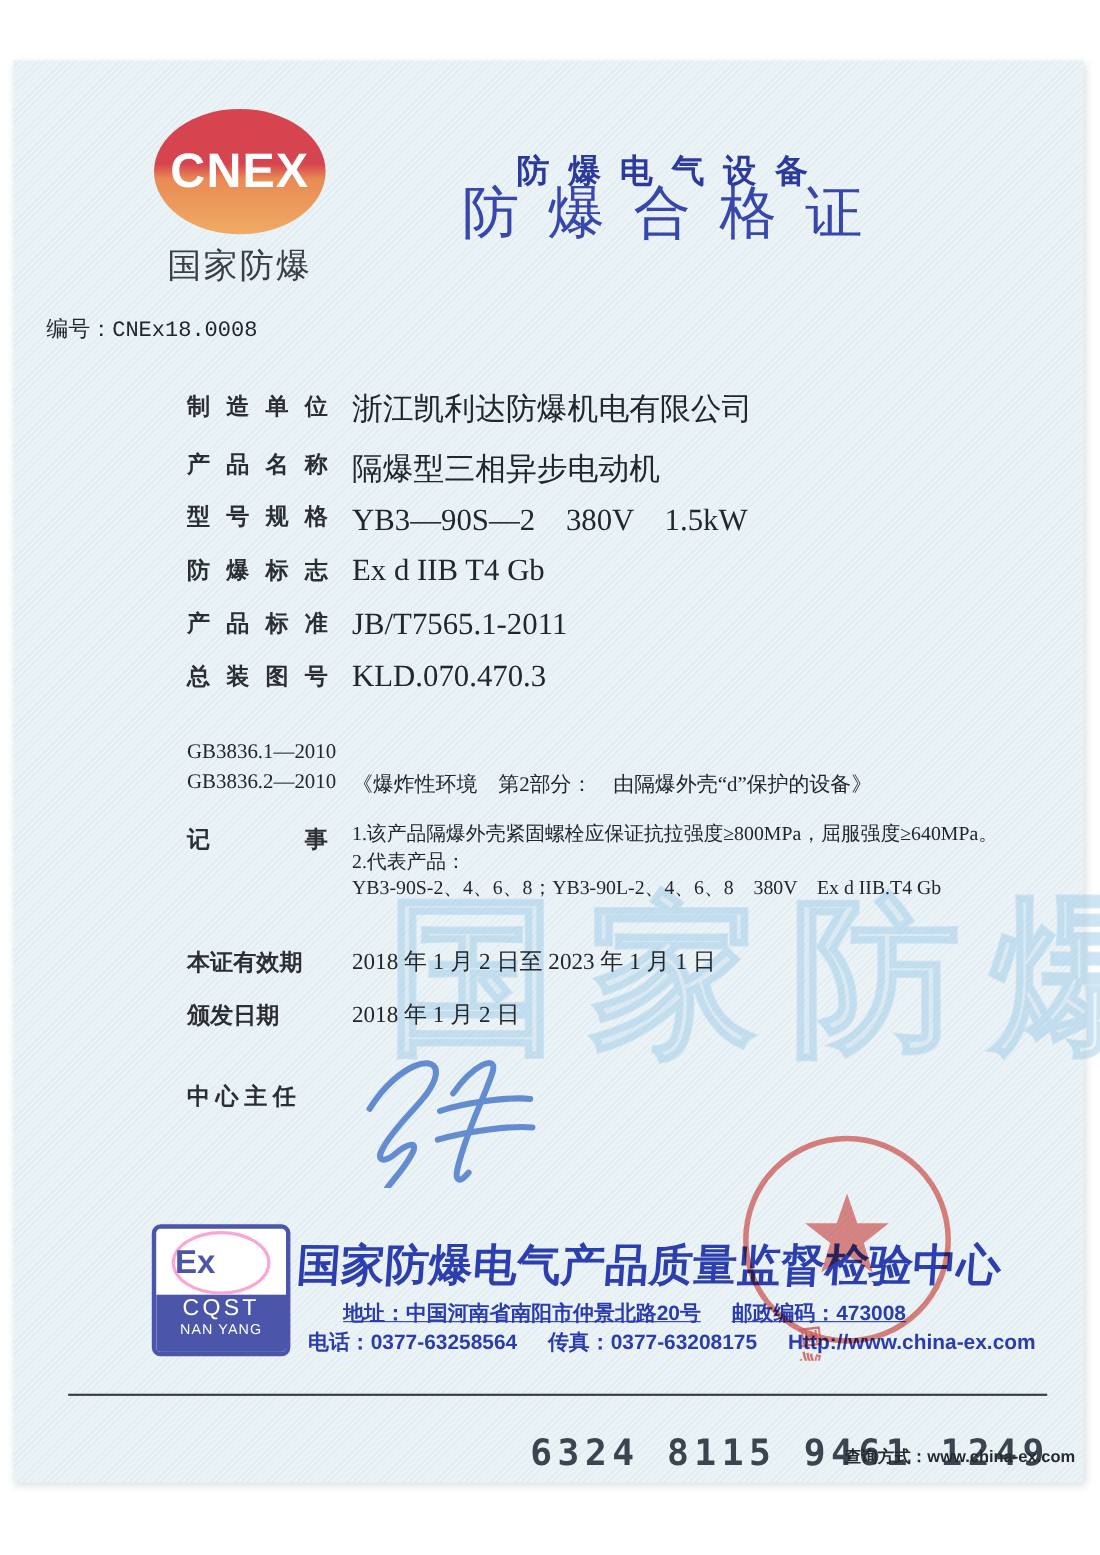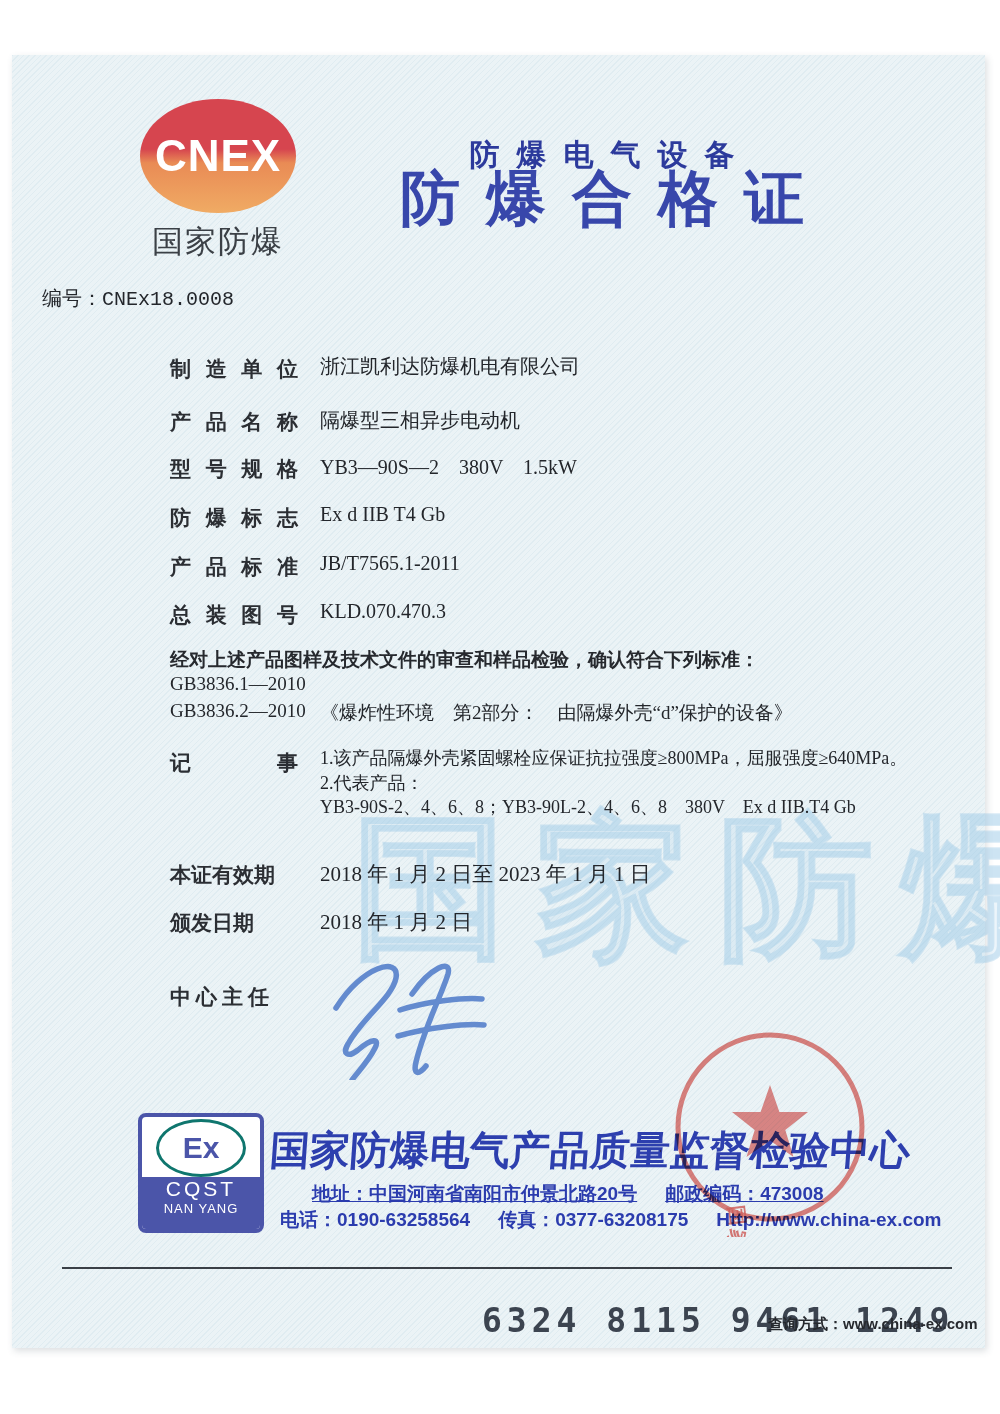--- a/index.html
+++ b/index.html
@@ -22,32 +22,32 @@
   }
   .cnex span{
     color:#ffffff;font-weight:bold;font-size:44px;letter-spacing:1px;
     font-family:"Liberation Sans",sans-serif;
   }
   .logo-caption{left:116px;top:166px;width:180px;text-align:center;
     font-size:31px;color:#3b4046;letter-spacing:2px;}
   .subtitle{left:330px;top:60px;width:520px;text-align:center;
     font-size:30px;font-weight:bold;color:#2c3a9c;letter-spacing:17px;text-indent:17px;margin-top:20px;}
   .title{left:270px;top:104px;width:640px;text-align:center;
-    font-size:60px;font-weight:bold;color:#3847ab;letter-spacing:26px;text-indent:26px;}
+    font-size:52px;font-weight:normal;color:#3847ab;letter-spacing:26px;text-indent:26px;}
   .certno{left:0;top:230px;width:100%;text-align:left;text-indent:30px;
     font-size:20px;color:#23262b;}
   .certno .num{font-family:"Liberation Mono","DejaVu Sans Mono",monospace;font-size:20px;}
   
   .flabel{
     font-size:21px;color:#2b2e33;font-weight:bold;
     width:128px;text-align:justify;text-align-last:justify;display:inline-block;
   }
   .row-label{left:158px;}
   .fvalue{
-    left:308px;font-size:20px;color:#23262b;
+    left:308px;font-size:28px;color:#23262b;
     font-family:"Liberation Serif","DejaVu Serif",serif;
   }
   .plain-label{font-size:21px;color:#2b2e33;font-weight:bold;}
   
   .intro{left:158px;top:592px;font-size:19px;font-weight:bold;color:#26292e;}
   .scode{left:158px;font-size:19px;color:#23262b;font-family:"Liberation Serif","DejaVu Serif",serif;}
   .sdesc{left:308px;font-size:19px;color:#23262b;font-family:"Liberation Serif","DejaVu Serif",serif;}
   
   .rline{left:308px;font-size:18px;color:#23262b;font-family:"Liberation Serif","DejaVu Serif",serif;}
   
@@ -56,22 +56,22 @@
     color:rgba(158,203,233,.20);-webkit-text-stroke:2px rgba(150,198,230,.35);
     white-space:nowrap;pointer-events:none;
   }
   
   .exbox{
     left:126px;top:1058px;width:118px;height:112px;border:4px solid #4b55a9;
     border-radius:8px;background:#ffffff;overflow:hidden;
   }
   .exbox .top{height:56px;display:flex;align-items:center;justify-content:center;}
   .exbox .oval{
-    width:84px;height:52px;border:3px solid #0f766e;border-radius:50%;
-    display:flex;align-items:center;justify-content:center;margin-top:6px;background:#fff;
+    width:84px;height:52px;border:3px solid #f9a8d4;border-radius:50%;
+    display:flex;align-items:center;margin-top:6px;background:#fff;
   }
   .exbox .oval span{color:#4b55a9;font-weight:bold;font-size:30px;}
   .exbox .bottom{height:52px;background:#4b55a9;color:#fff;text-align:center;margin-top:4px;}
   .exbox .cqst{font-size:21px;letter-spacing:3px;margin-top:2px;}
   .exbox .ny{font-size:13px;letter-spacing:1px;}
   .orgname{
     left:258px;top:1068px;width:660px;font-size:40px;font-weight:bold;color:#2d3fae;
     font-family:"Liberation Serif","DejaVu Serif",serif;white-space:nowrap;transform:skewX(-4deg);
   }
   .addrline{left:300px;top:1126px;font-size:19px;font-weight:bold;color:#2b3cae;white-space:nowrap;text-decoration:underline;}
@@ -120,21 +120,20 @@
 
   <div class="abs row-label" style="top:449px"><span class="flabel">防爆标志</span></div>
   <div class="abs fvalue" style="top:448px">Ex d IIB T4 Gb</div>
 
   <div class="abs row-label" style="top:498px"><span class="flabel">产品标准</span></div>
   <div class="abs fvalue" style="top:497px">JB/T7565.1-2011</div>
 
   <div class="abs row-label" style="top:546px"><span class="flabel">总装图号</span></div>
   <div class="abs fvalue" style="top:545px">KLD.070.470.3</div>
 
-  <div class="abs intro">经对上述产品图样及技术文件的审查和样品检验，确认符合下列标准：</div>
   <div class="abs scode" style="top:618px">GB3836.1—2010</div>
   <div class="abs scode" style="top:645px">GB3836.2—2010</div>
   <div class="abs sdesc" style="top:645px">《爆炸性环境　第2部分：　由隔爆外壳“d”保护的设备》</div>
 
   <div class="abs row-label" style="top:694px"><span class="flabel">记事</span></div>
   <div class="abs rline" style="top:691px">1.该产品隔爆外壳紧固螺栓应保证抗拉强度≥800MPa，屈服强度≥640MPa。</div>
   <div class="abs rline" style="top:716px">2.代表产品：</div>
   <div class="abs rline" style="top:740px">YB3-90S-2、4、6、8；YB3-90L-2、4、6、8　380V　Ex d IIB.T4 Gb</div>
 
   <div class="abs plain-label" style="left:158px;top:806px">本证有效期</div>
@@ -165,21 +164,21 @@
     </div>
   </div>
 
   <div class="abs orgname">国家防爆电气产品质量监督检验中心</div>
 
   <div class="abs addrline">
     <span>地址：</span><span>中国河南省南阳市仲景北路20号</span><span class="gap"></span><span>邮政编码：</span><span>473008</span>
   </div>
 
   <div class="abs telline">
-    <span>电话：</span><span>0190-63258564</span><span class="gap"></span><span>传真：</span><span>0377-63208175</span><span class="gap"></span><span>Http://www.china-ex.com</span>
+    <span>电话：</span><span>0377-63258564</span><span class="gap"></span><span>传真：</span><span>0377-63208175</span><span class="gap"></span><span>Http://www.china-ex.com</span>
   </div>
 
   <svg class="abs stamp" width="220" height="220" viewBox="0 0 220 220">
     <defs>
       <path id="ringPath" d="M 50.5,159.5 A 70,70 0 1 1 50.4,159.4"></path>
     </defs>
     <circle cx="110" cy="110" r="92" fill="none" stroke="#dd4f49" stroke-width="5" opacity="0.8"></circle>
     <polygon points="110,68 119.4,95.1 148,95.1 125.3,112.9 133.5,140 110,123.6 86.5,140 94.7,112.9 72,95.1 100.6,95.1" fill="#dd4f49" opacity="0.75"></polygon>
     <text font-size="20" fill="#dd4f49" opacity="0.85" letter-spacing="2" font-family="Liberation Sans, sans-serif" font-weight="bold">
       <textPath href="#ringPath" startOffset="8%">国家防爆电气产品质量监督检验中心</textPath>

